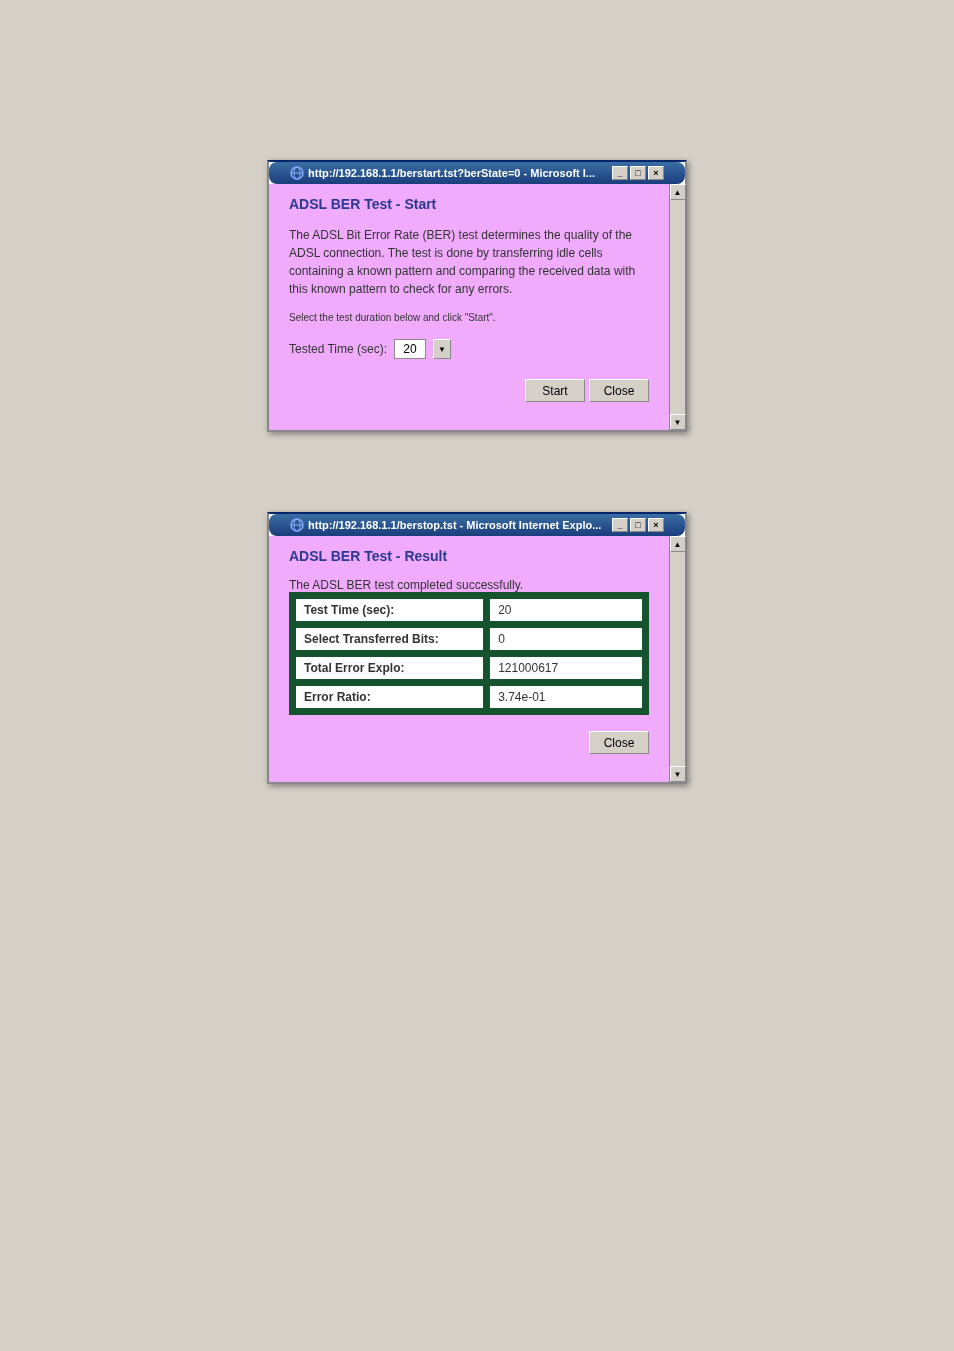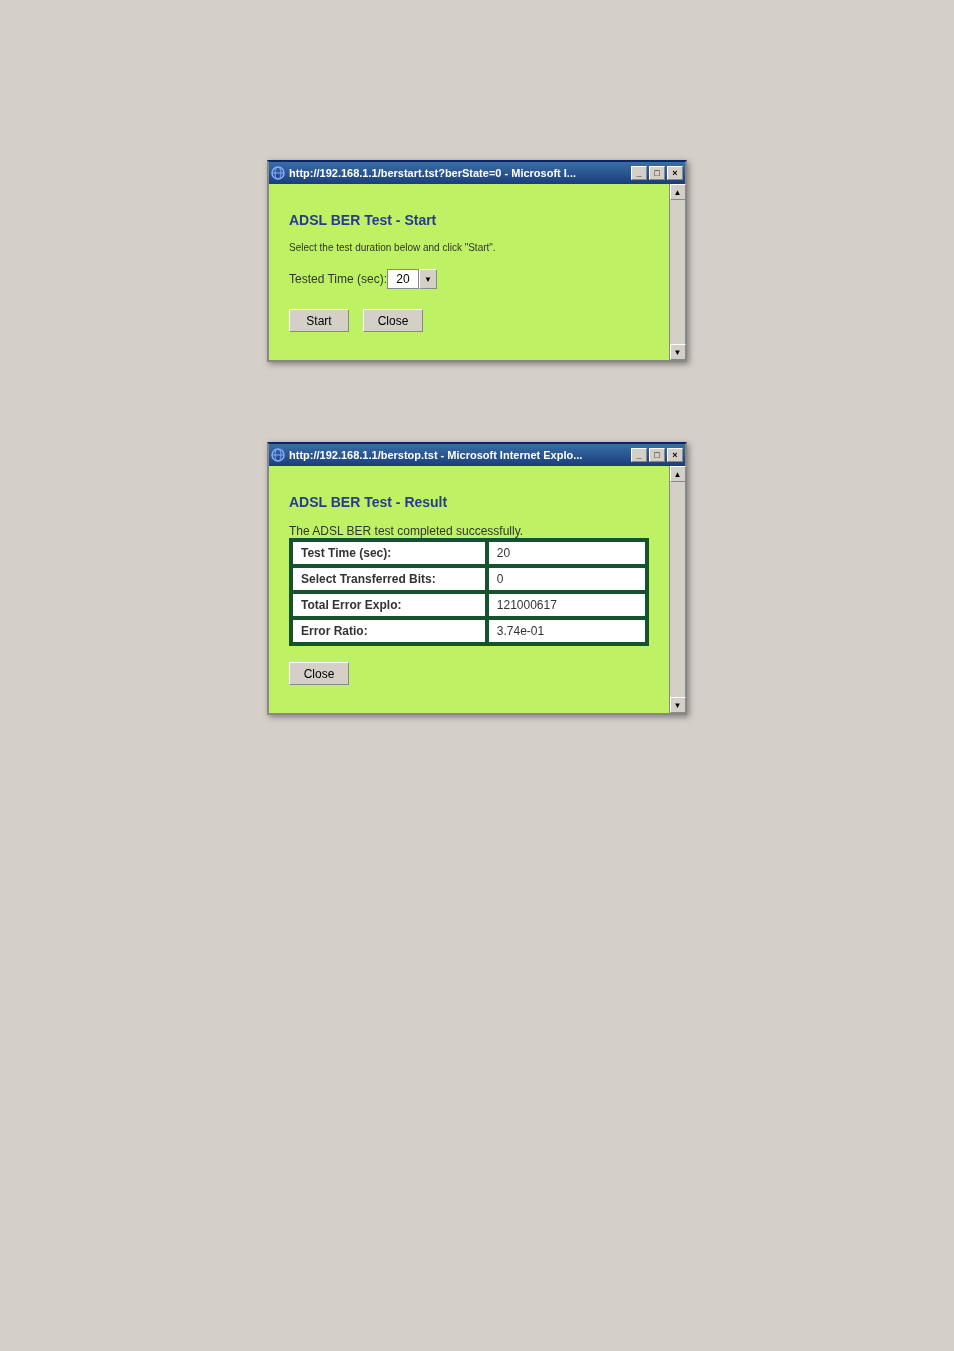--- a/index.html
+++ b/index.html
@@ -24,25 +24,26 @@
       border-top: 2px solid #0a246a;
       box-shadow: 2px 2px 6px rgba(0,0,0,0.4);
       background: #fff;
     }
 
     .title-bar {
       background: linear-gradient(to bottom, #3a6ea5, #1a3d7c);
       color: #fff;
       font-size: 12px;
       font-weight: bold;
-      padding: 3px 2px;
+      padding: 3px 21px;
       display: flex;
       align-items: center;
       justify-content: space-between;
       height: 22px;
+      border-radius: 8px;
     }
 
     .title-bar-left {
       display: flex;
       align-items: center;
       gap: 4px;
     }
 
     .title-bar-icon {
       width: 14px;
@@ -75,22 +76,22 @@
       font-size: 9px;
       display: flex;
       align-items: center;
       justify-content: center;
       cursor: pointer;
       color: #000;
       font-weight: bold;
     }
 
     .window-body {
-      background: #bef264;
-      padding: 28px 20px 16px 20px;
+      background: #f0abfc;
+      padding: 12px 20px 16px 20px;
     }
 
     
     .window-with-scroll {
       display: flex;
     }
 
     .window-content-area {
       flex: 1;
     }
@@ -141,21 +142,21 @@
 
     .instruction {
       color: #333;
       font-size: 10px;
       margin-bottom: 16px;
     }
 
     .form-row {
       display: flex;
       align-items: center;
-      gap: 0;
+      gap: 7px;
       margin-bottom: 20px;
     }
 
     .form-label {
       font-size: 12px;
       color: #333;
     }
 
     .time-input {
       width: 32px;
@@ -175,22 +176,22 @@
       border-left-color: #fff;
       display: flex;
       align-items: center;
       justify-content: center;
       cursor: pointer;
       font-size: 8px;
     }
 
     .button-row {
       display: flex;
-      justify-content: flex-start;
-      gap: 14px;
+      justify-content: flex-end;
+      gap: 4px;
       margin-bottom: 12px;
     }
 
     .win-button {
       min-width: 60px;
       height: 23px;
       background: #d4d0c8;
       border: 1px solid #888;
       border-top-color: #fff;
       border-left-color: #fff;
@@ -201,21 +202,21 @@
     }
 
     
     .result-table {
       width: 100%;
       border-collapse: collapse;
       margin-bottom: 16px;
     }
 
     .result-table td {
-      border: 4px solid #14532d;
+      border: 7px solid #14532d;
       padding: 4px 8px;
       font-size: 12px;
     }
 
     .result-table .col-label {
       background: #fff;
       font-weight: bold;
       color: #333;
       width: 55%;
     }
@@ -249,20 +250,21 @@
     <div class="title-bar-buttons">
       <div class="title-btn">_</div>
       <div class="title-btn">□</div>
       <div class="title-btn">×</div>
     </div>
   </div>
   <div class="window-with-scroll">
     <div class="window-content-area">
       <div class="window-body">
         <div class="page-title">ADSL BER Test - Start</div>
+        <div class="description">The ADSL Bit Error Rate (BER) test determines the quality of the ADSL connection. The test is done by transferring idle cells containing a known pattern and comparing the received data with this known pattern to check for any errors.</div>
         <div class="instruction">Select the test duration below and click "Start".</div>
         <div class="form-row">
           <span class="form-label">Tested Time (sec):</span>
           <input class="time-input" type="text" value="20" style="">
           <div class="dropdown-btn">▼</div>
         </div>
         <div class="button-row">
           <button class="win-button">Start</button>
           <button class="win-button">Close</button>
         </div>

